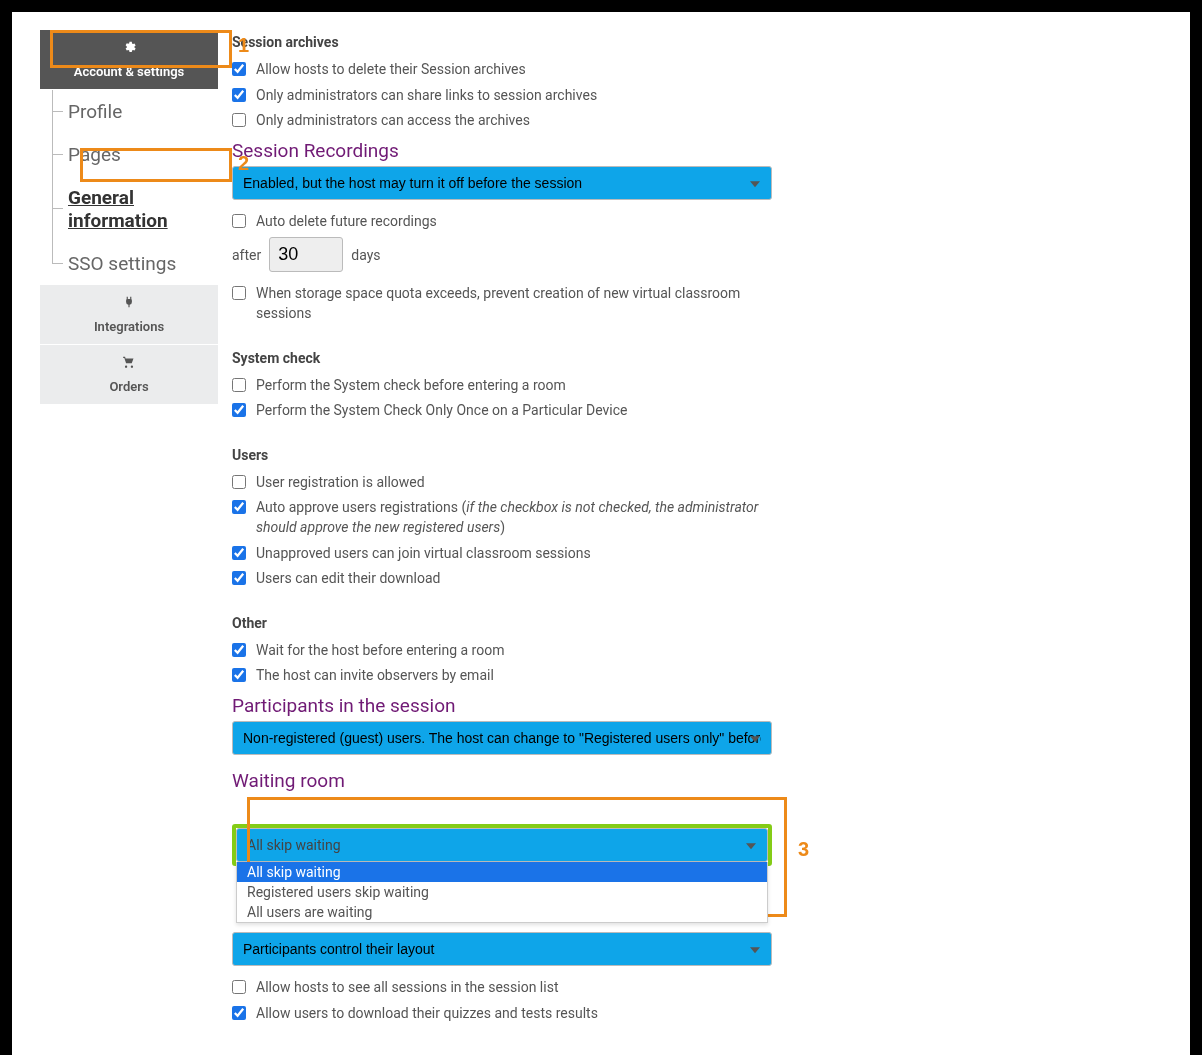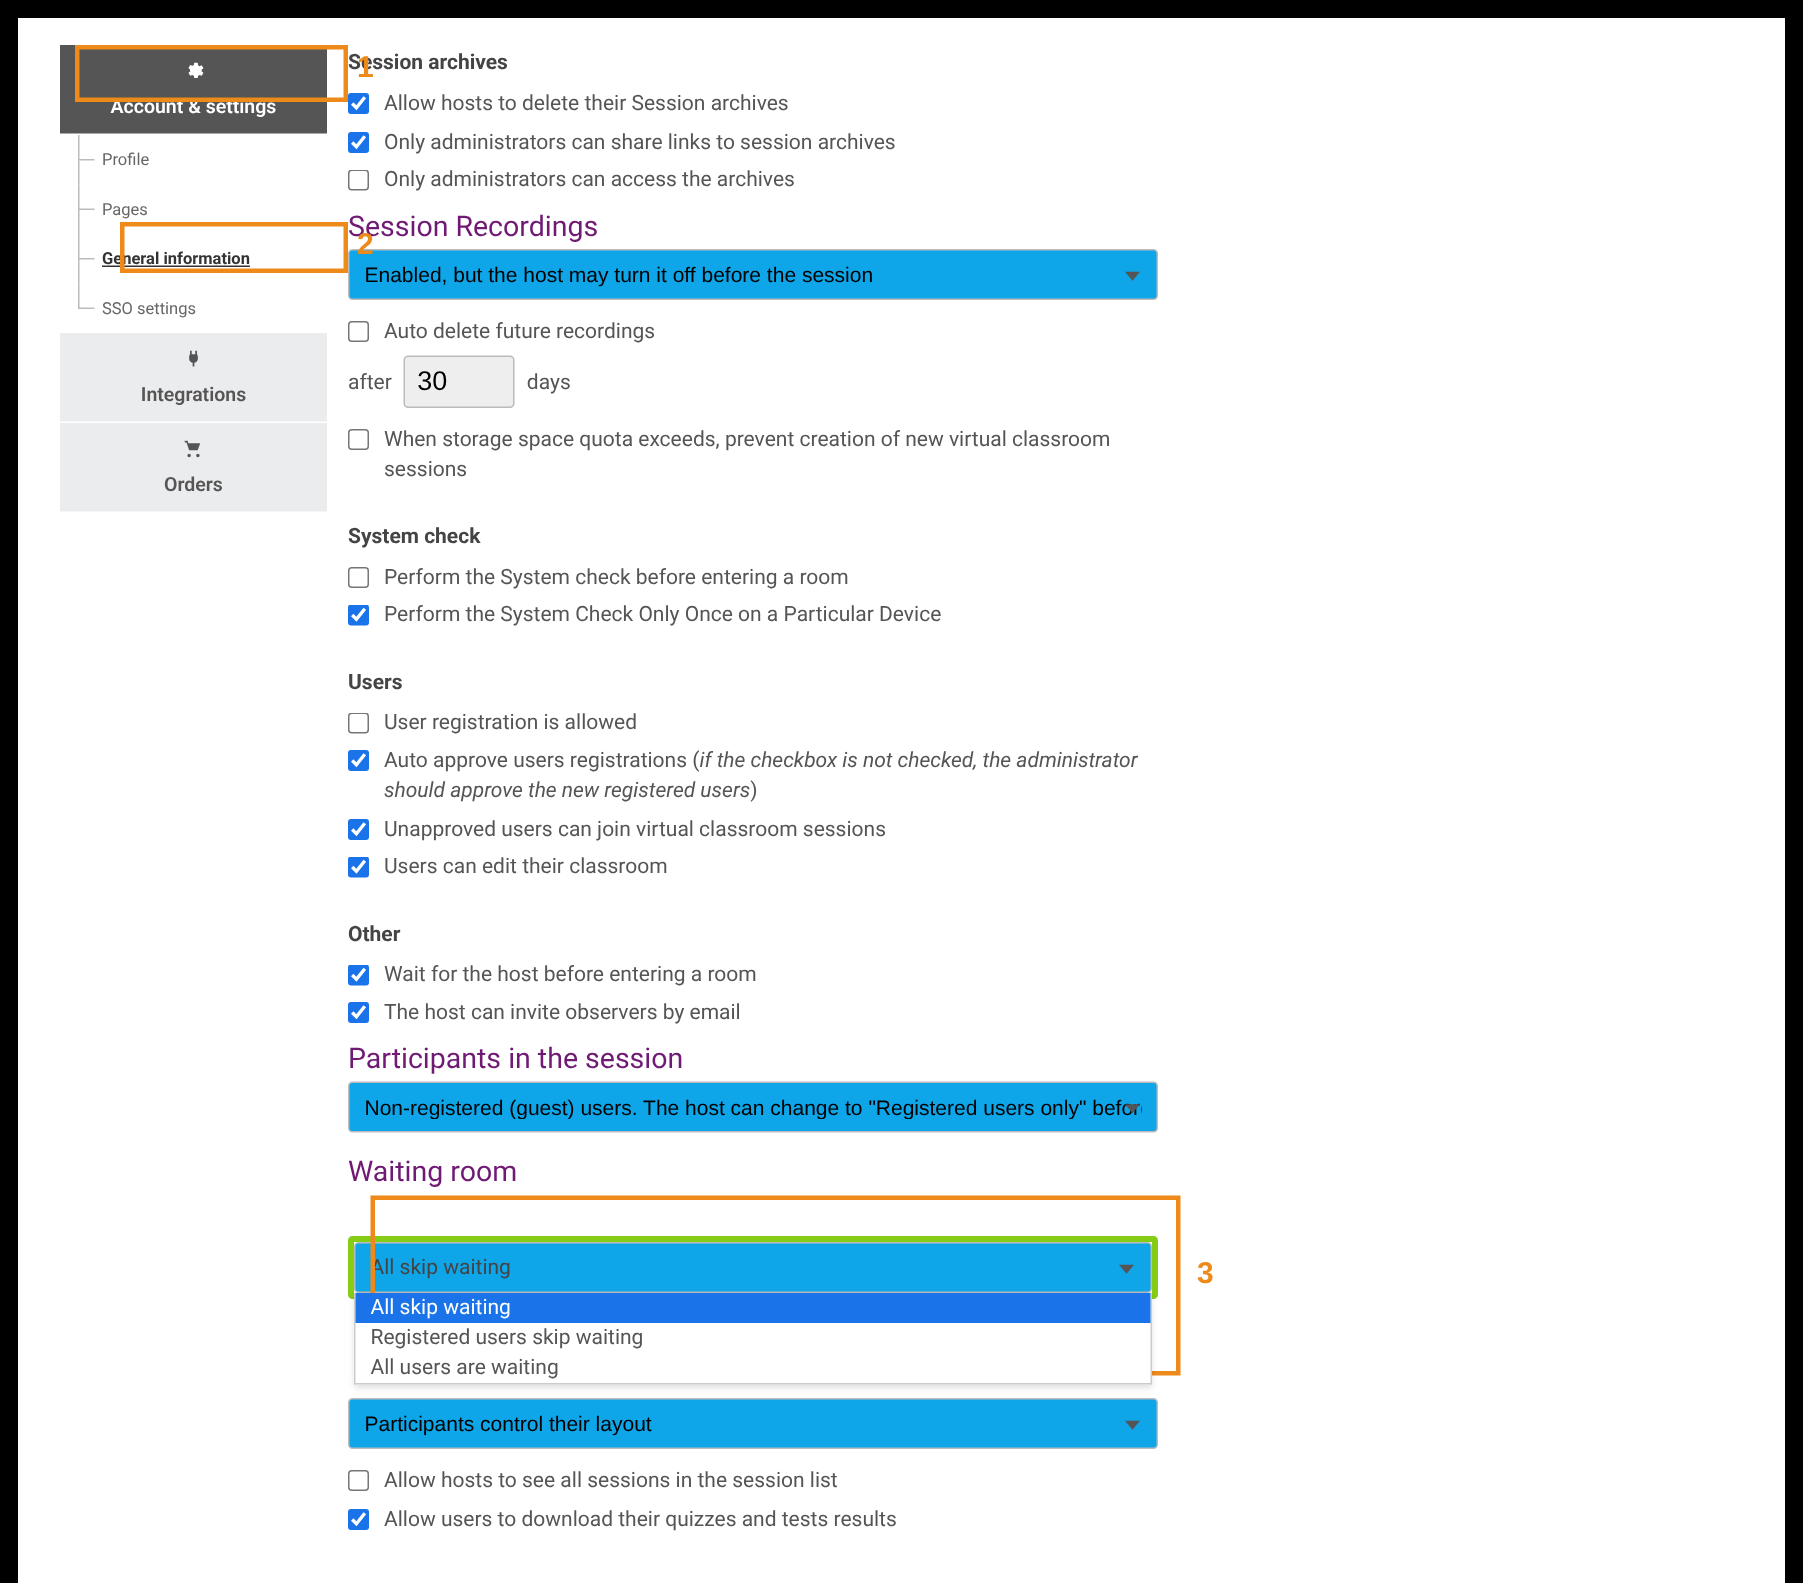--- a/index.html
+++ b/index.html
@@ -33,21 +33,21 @@
     background: #555;
     color: #fff;
   }
   .sub-nav {
     border-left: none;
     padding-left: 12px;
   }
   .sub-item {
     display: flex; align-items: center;
     padding: 10px 0 10px 16px;
-    font-size: 11px;
+    font-size: 19px;
     color: #666;
     position: relative;
     cursor: pointer;
   }
   .sub-item::before {
     content: "";
     position: absolute;
     left: 0; top: 0; bottom: 50%;
     border-left: 1px solid #bbb;
     border-bottom: 1px solid #bbb;
@@ -228,21 +228,21 @@
         <label>
           <span>Auto approve users registrations (</span><em>if the checkbox is not checked, the administrator should approve the new registered users</em><span>)</span>
         </label>
       </div>
       <div class="row">
           <input type="checkbox" checked="" style="">
           <label>Unapproved users can join virtual classroom sessions</label>
         </div>
       <div class="row">
           <input type="checkbox" checked="" style="">
-          <label>Users can edit their classroom</label>
+          <label>Users can edit their download</label>
         </div>
     </div>
 
     <div class="section">
       <h2>Other</h2>
       <div class="row">
           <input type="checkbox" checked="" style="">
           <label>Wait for the host before entering a room</label>
         </div>
       <div class="row">

